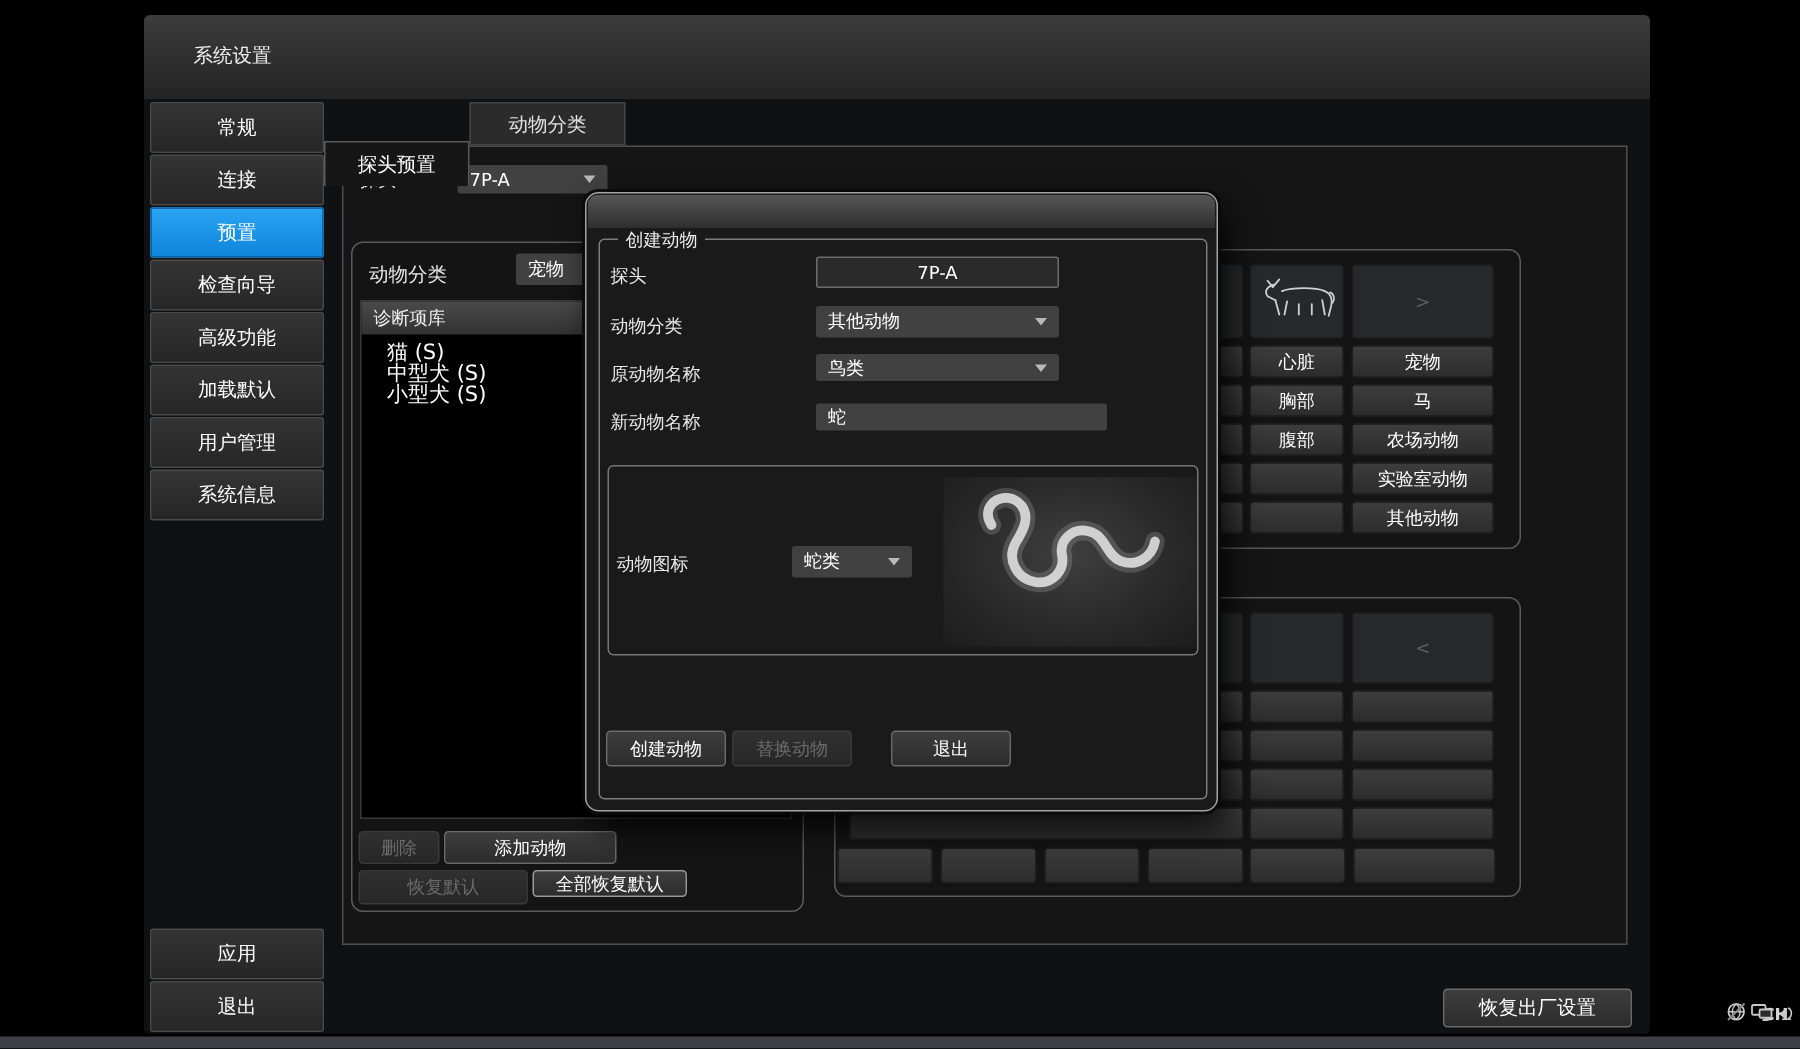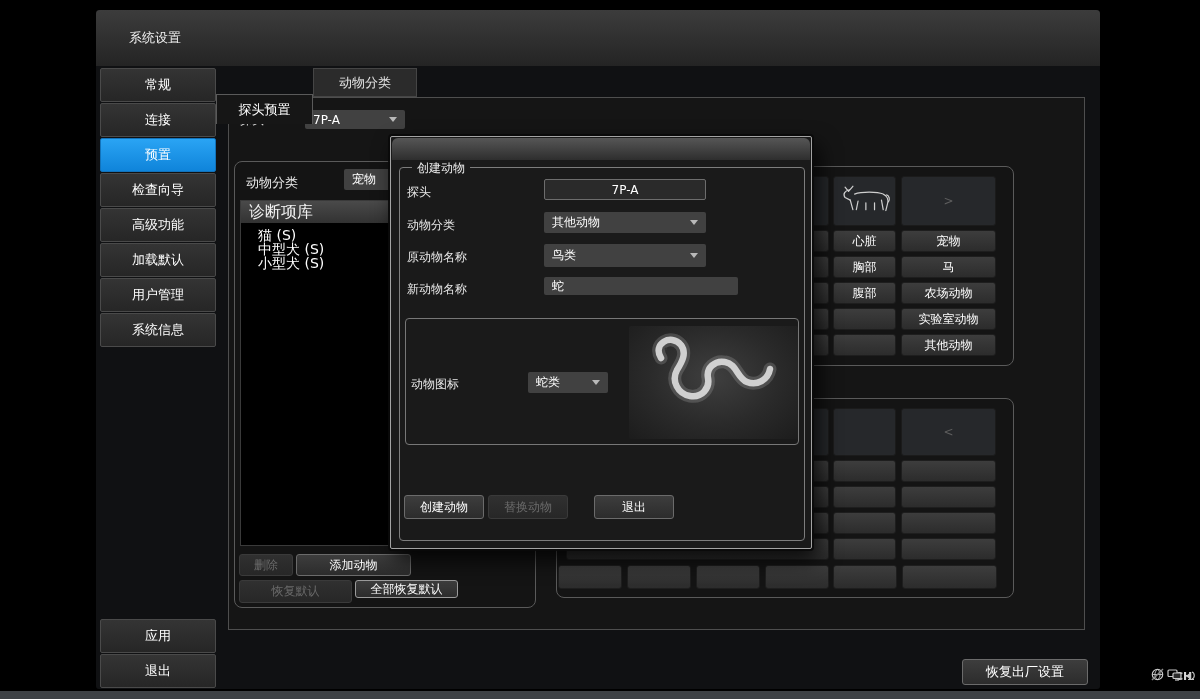--- a/index.html
+++ b/index.html
@@ -32,25 +32,25 @@
   .pbtn{position:absolute;box-sizing:border-box;background:linear-gradient(#3d3d3d,#2c2c2c);
     border:1px solid #1e1e1e;border-radius:3px;color:#fff;font-size:12px;
     display:flex;align-items:center;justify-content:center;white-space:nowrap;}
   .pbtn.lightborder{border:1px solid #6b6b6b;}
   .pbtn.brightborder{border:1px solid #9a9a9a;}
   .pbtn.disabled{color:#6a6a6a;background:linear-gradient(#303030,#272727);border-color:#3a3a3a;}
   .imgcell{position:absolute;box-sizing:border-box;background:#26282b;border:1px solid #1b1b1b;border-radius:3px;
     display:flex;align-items:center;justify-content:center;color:#5e5e5e;font-size:12px;}
   
   .listbox{position:absolute;left:240px;top:200px;width:288px;height:346px;background:#000;border:1px solid #3a3a3a;box-sizing:border-box;}
-  .listhdr{height:22px;background:linear-gradient(#4a4a4a,#323232);color:#f0f0f0;font-size:16px;line-height:22px;padding-left:8px;}
+  .listhdr{height:22px;background:linear-gradient(#4a4a4a,#323232);color:#f0f0f0;font-size:12px;line-height:22px;padding-left:8px;}
   .listitem{color:#fff;font-size:14px;line-height:14px;padding-left:17px;}
   
-  .dialog{position:absolute;left:390px;top:136px;width:422px;height:413px;box-sizing:border-box;
-    background:#1a1a1a;border:1px solid #a3a3a3;border-radius:2px;z-index:50;
+  .dialog{position:absolute;left:390px;top:128px;width:422px;height:413px;box-sizing:border-box;
+    background:#1a1a1a;border:1px solid #a3a3a3;border-radius:9px;z-index:50;
     box-shadow:0 0 0 2px rgba(10,10,10,.9),6px 10px 22px rgba(0,0,0,.85);}
   .dialog-strip{position:absolute;left:1px;top:1px;right:1px;height:22px;border-radius:6px 6px 0 0;
     background:linear-gradient(#565656,#2e2e2e);}
   .fieldset{position:absolute;left:8px;top:30px;width:406px;height:374px;border:1px solid #7d7d7d;border-radius:4px;box-sizing:border-box;}
   .legend{position:absolute;top:-8px;left:12px;background:#1a1a1a;padding:0 5px;color:#ececec;font-size:12px;}
   .valuebox{position:absolute;box-sizing:border-box;background:#2a2a2a;border:1px solid #6d6d6d;border-radius:2px;
     color:#fff;font-size:12px;display:flex;align-items:center;justify-content:center;}
   .text-input{position:absolute;box-sizing:border-box;background:#414141;border:none;border-radius:2px;
     color:#fff;font-size:12px;padding:0 8px;outline:none;font-family:inherit;}
   .innerbox{position:absolute;left:14px;top:181px;width:394px;height:127px;border:1px solid #777;border-radius:4px;box-sizing:border-box;}
@@ -192,21 +192,21 @@
     <div class="lbl" style="left:16px;top:47px;">探头</div>
     <div class="valuebox" style="left:153px;top:42px;width:162px;height:21px;">7P-A</div>
 
     <div class="lbl" style="left:16px;top:80px;">动物分类</div>
     <div class="dd" style="left:153px;top:75px;width:162px;height:21px;">
       <span class="tx">其他动物</span>
       <span class="chev"></span>
     </div>
 
     <div class="lbl" style="left:16px;top:112px;">原动物名称</div>
-    <div class="dd" style="left:153px;top:107px;width:162px;height:23px;">
+    <div class="dd" style="left:153px;top:107px;width:162px;height:18px;">
       <span class="tx">鸟类</span>
       <span class="chev"></span>
     </div>
 
     <div class="lbl" style="left:16px;top:144px;">新动物名称</div>
     <input class="text-input" style="left: 153px; top: 140px; width: 194px; height: 18px;" value="蛇">
 
     <div class="innerbox"></div>
     <div class="lbl" style="left:20px;top:239px;">动物图标</div>
     <div class="dd" style="left:137px;top:235px;width:80px;height:21px;">

